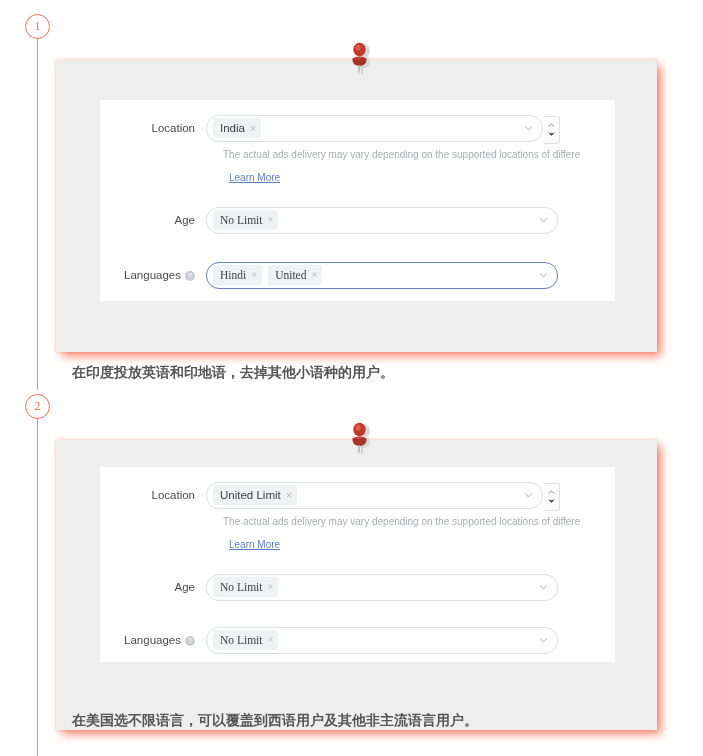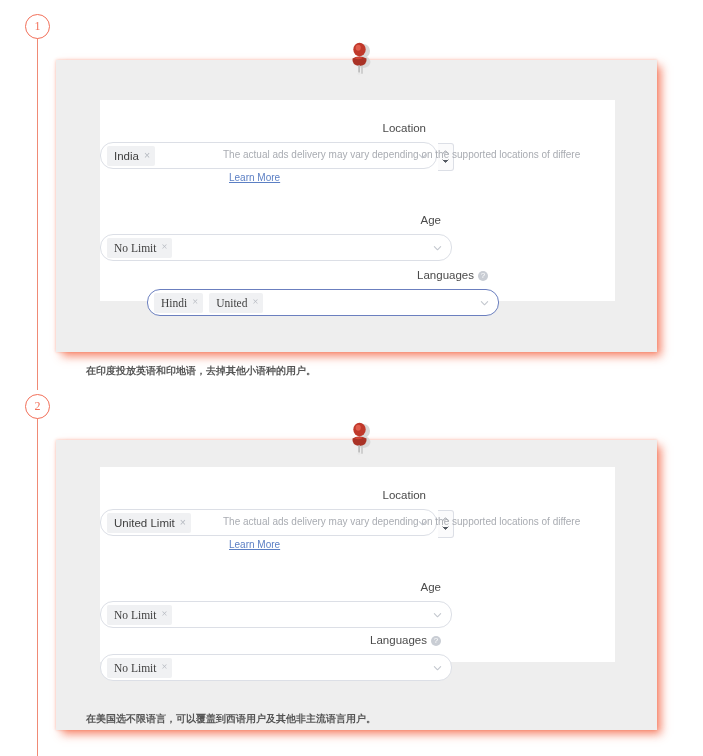--- a/index.html
+++ b/index.html
@@ -80,22 +80,21 @@
     position: absolute;
     background: #ffffff;
   }
   .panel.p1 { left: 100px; top: 100px; width: 515px; height: 201px; }
   .panel.p2 { left: 100px; top: 467px; width: 515px; height: 195px; }
 
   
   .row {
     position: absolute;
     display: flex;
-    align-items: flex-end;
-    flex-direction: column;
+    align-items: center;
   }
 
   .row-label {
     width: 106px;
     text-align: right;
     padding-right: 11px;
     font-size: 11.5px;
     color: #4a4a4a;
     line-height: 28px;
     white-space: nowrap;
@@ -121,21 +120,20 @@
     height: 27px;
     border: 1px solid #dcdfe6;
     border-radius: 13px;
     background: #ffffff;
     display: flex;
     align-items: center;
     padding-left: 6px;
   }
   .select.focused {
     border-color: #6b7fbf;
-    margin-left: 47px;
   }
   .select.w-loc { width: 337px; }
   .select.w-std { width: 352px; font-family: Liberation Serif, serif; }
 
   .tag {
     height: 20px;
     background: #f0f1f3;
     border-radius: 2px;
     display: inline-flex;
     align-items: center;
@@ -195,26 +193,25 @@
     display: block;
     color: #5b7fc4;
     margin-left: 6px;
     margin-top: 9px;
   }
 
   
   .caption {
     position: absolute;
     left: 72px;
-    font-size: 10px;
+    font-size: 14px;
     font-weight: bold;
     color: #555555;
     white-space: nowrap;
     font-family: "DejaVu Sans", "Liberation Sans", sans-serif;
-    margin-left: 14px;
   }
   .caption.cap1 { top: 364px; }
   .caption.cap2 { top: 722px; }
 </style>
 </head>
 <body>
 
 <div id="page">
 
   <div class="rail-line seg1"></div>

